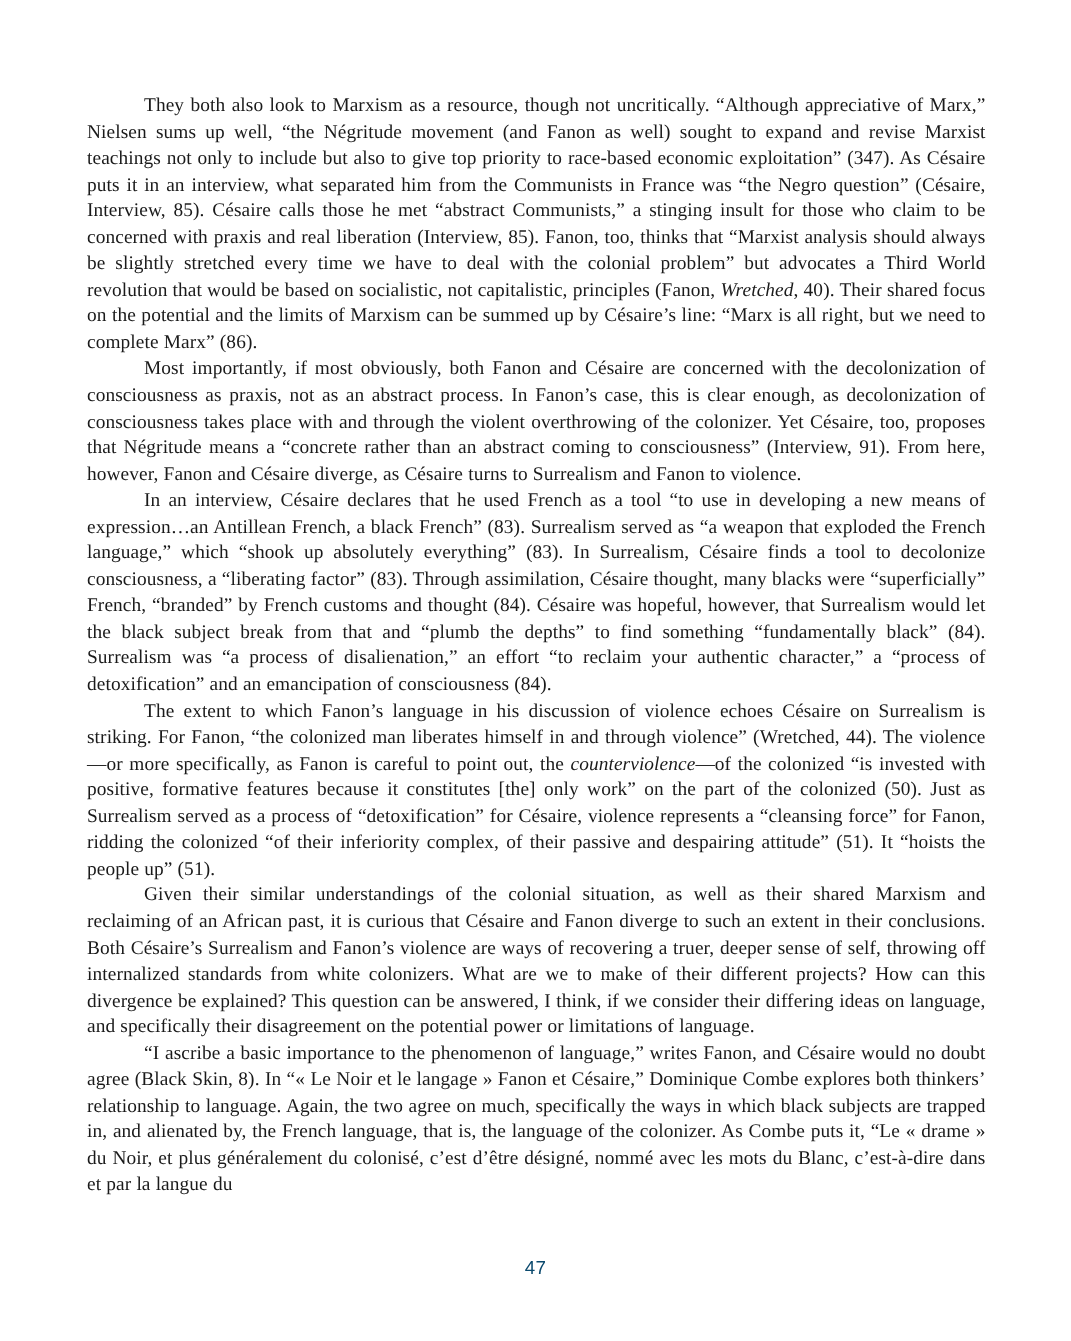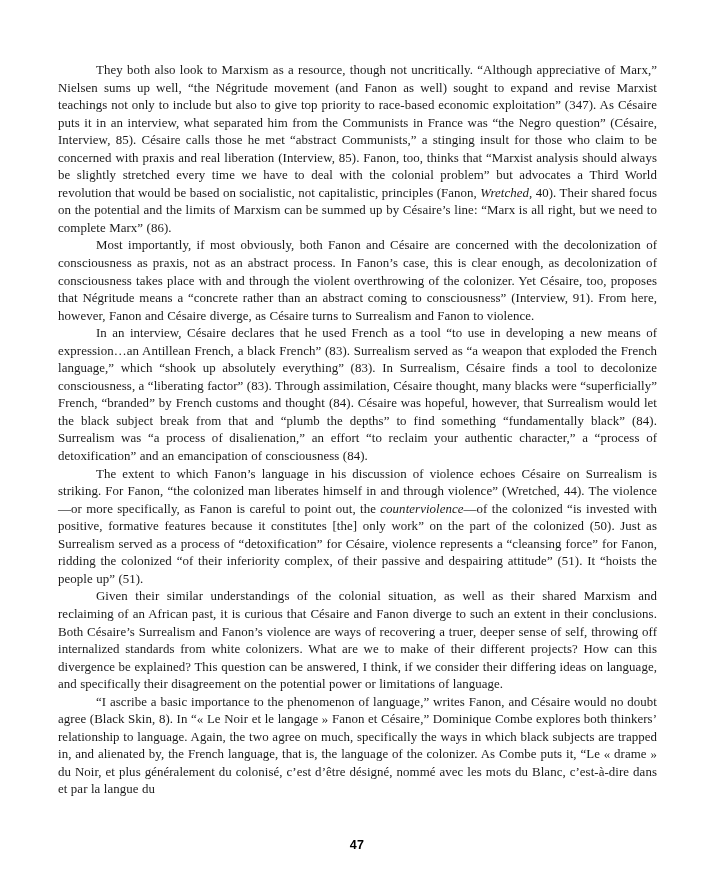--- a/index.html
+++ b/index.html
@@ -41,23 +41,23 @@
   .para em {
     font-style: italic;
   }
   .page-number {
     position: absolute;
     left: 0;
     right: 0;
     top: 838px;
     text-align: center;
     font-family: "Liberation Sans", "DejaVu Sans", sans-serif;
-    font-weight: bold;
+    font-weight: normal;
     font-size: 12.5px;
-    color: #000000;
+    color: #0c4a6e;
     letter-spacing: 0.02em;
   }
 </style>
 </head>
 <body>
 
 <div class="page">
 
   <div class="text-block">
 

